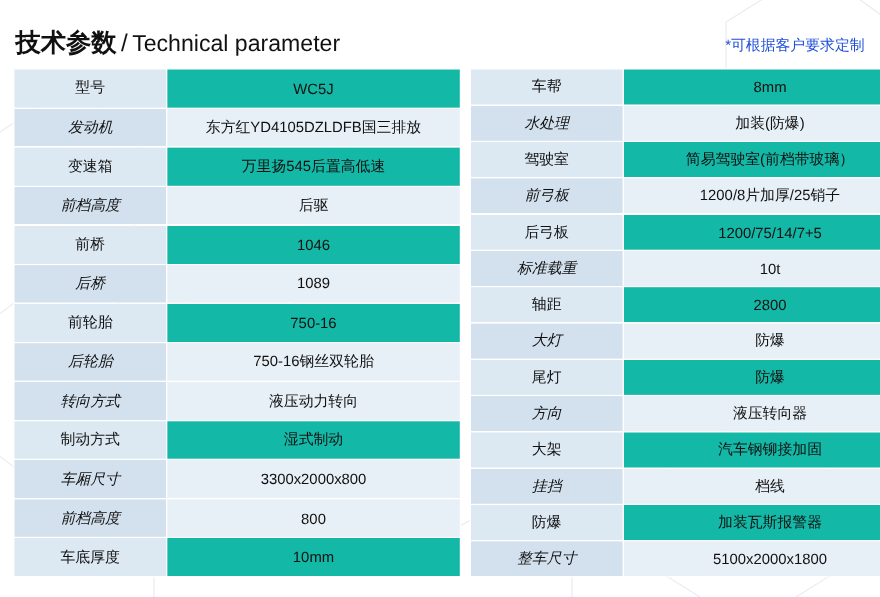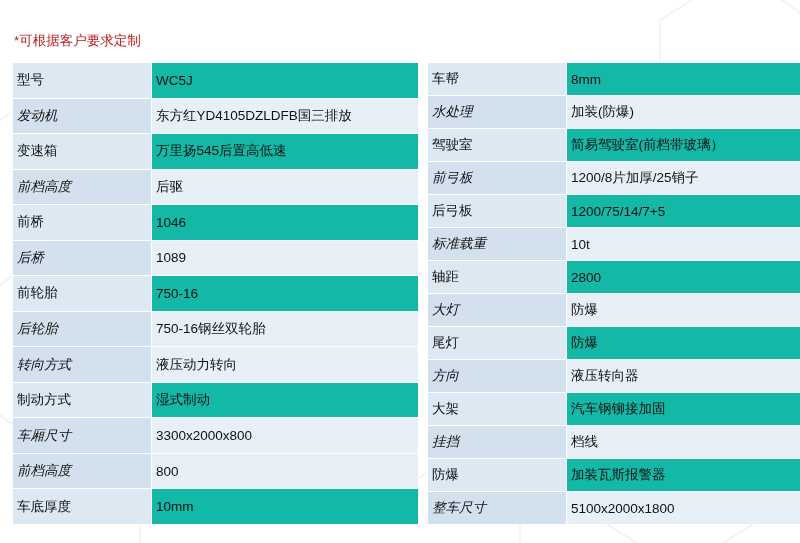--- a/index.html
+++ b/index.html
@@ -53,41 +53,41 @@
   .title .sep {
     font-weight: normal;
     margin: 0 4px;
   }
   .title .en {
     font-weight: normal;
     font-size: 21px;
   }
   .note {
     font-size: 13.5px;
-    color: #b91c1c;
+    color: #1d4ed8;
     padding-bottom: 4px;
     white-space: nowrap;
   }
 
   .tables {
     display: flex;
     gap: 8px;
     margin-top: 8px;
     padding: 0 4px;
   }
   table {
     border-collapse: collapse;
     table-layout: fixed;
     width: 390px;
   }
   td {
     border: 1px solid #ffffff;
     height: 32px;
     font-size: 13.5px;
-    text-align: left;
+    text-align: center;
     vertical-align: middle;
     padding: 0 4px;
     white-space: nowrap;
     overflow: hidden;
     text-overflow: ellipsis;
   }
   td.k {
     width: 130px;
     background: #dce8f2;
     color: #111;
@@ -115,20 +115,23 @@
       <path d="M600 430 L680 380 L760 430 L760 520 L680 570 L600 520 Z"></path>
       <path d="M380 500 L450 460 L520 500 L520 570"></path>
       <path d="M250 520 L320 480 L390 520"></path>
     </g>
   </svg>
 </div>
 
 <div class="page">
 
   <div class="header">
+    <div class="title">
+      <span class="cn">技术参数</span><span class="sep">/</span><span class="en">Technical parameter</span>
+    </div>
     <div class="note">*可根据客户要求定制</div>
   </div>
 
   <div class="tables">
     <table>
       <tbody>
         <tr>
             <td class="k">型号</td>
             <td class="v">WC5J</td>
           </tr>

